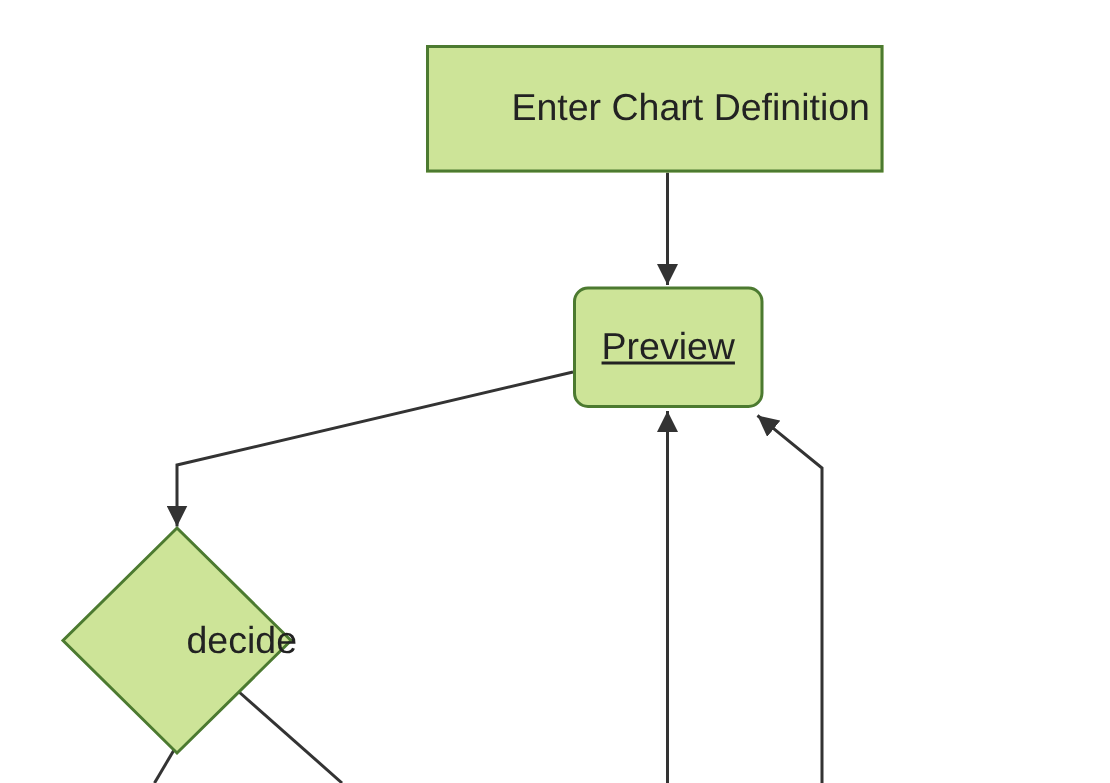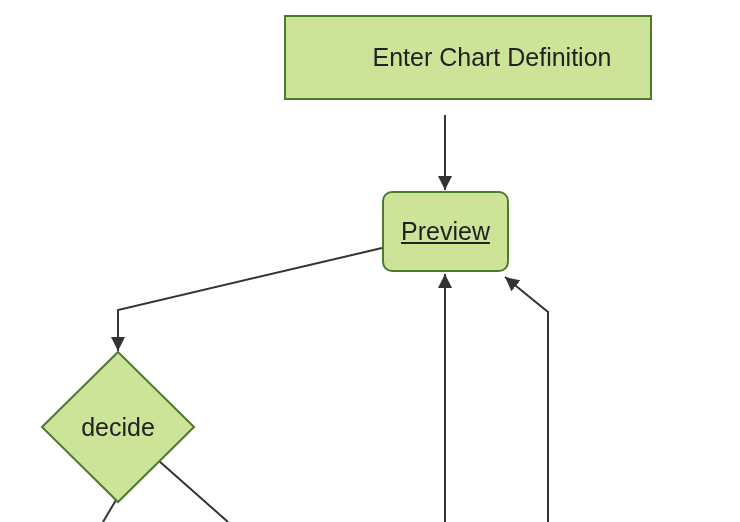--- a/index.html
+++ b/index.html
@@ -44,29 +44,29 @@
     display: flex;
     align-items: center;
     justify-content: center;
     background: var(--node-fill);
     border: 2px solid var(--node-border);
     color: var(--text);
     font-size: 25px;
     line-height: 1;
     white-space: nowrap;
   }
-  .node-rect-a { left: 284px; top: 15px; width: 368px; height: 85px; padding-left: 48px; }
+  .node-rect-a { left: 284px; top: 30px; width: 305px; height: 85px; padding-left: 48px; }
   .node-rounded-b { left: 382px; top: 191px; width: 127px; height: 81px; border-radius: 10px; text-decoration: underline; }
   .diamond-label {
     position: absolute;
     left: 38px; top: 412px;
     width: 160px; height: 31px;
     display: flex;
     align-items: center;
-    justify-content: center;
+    justify-content: flex-end;
     color: var(--text);
     font-size: 25px;
     line-height: 1;
     white-space: nowrap;
   }
 </style>
 </head>
 <body>
 
 <div class="canvas">

